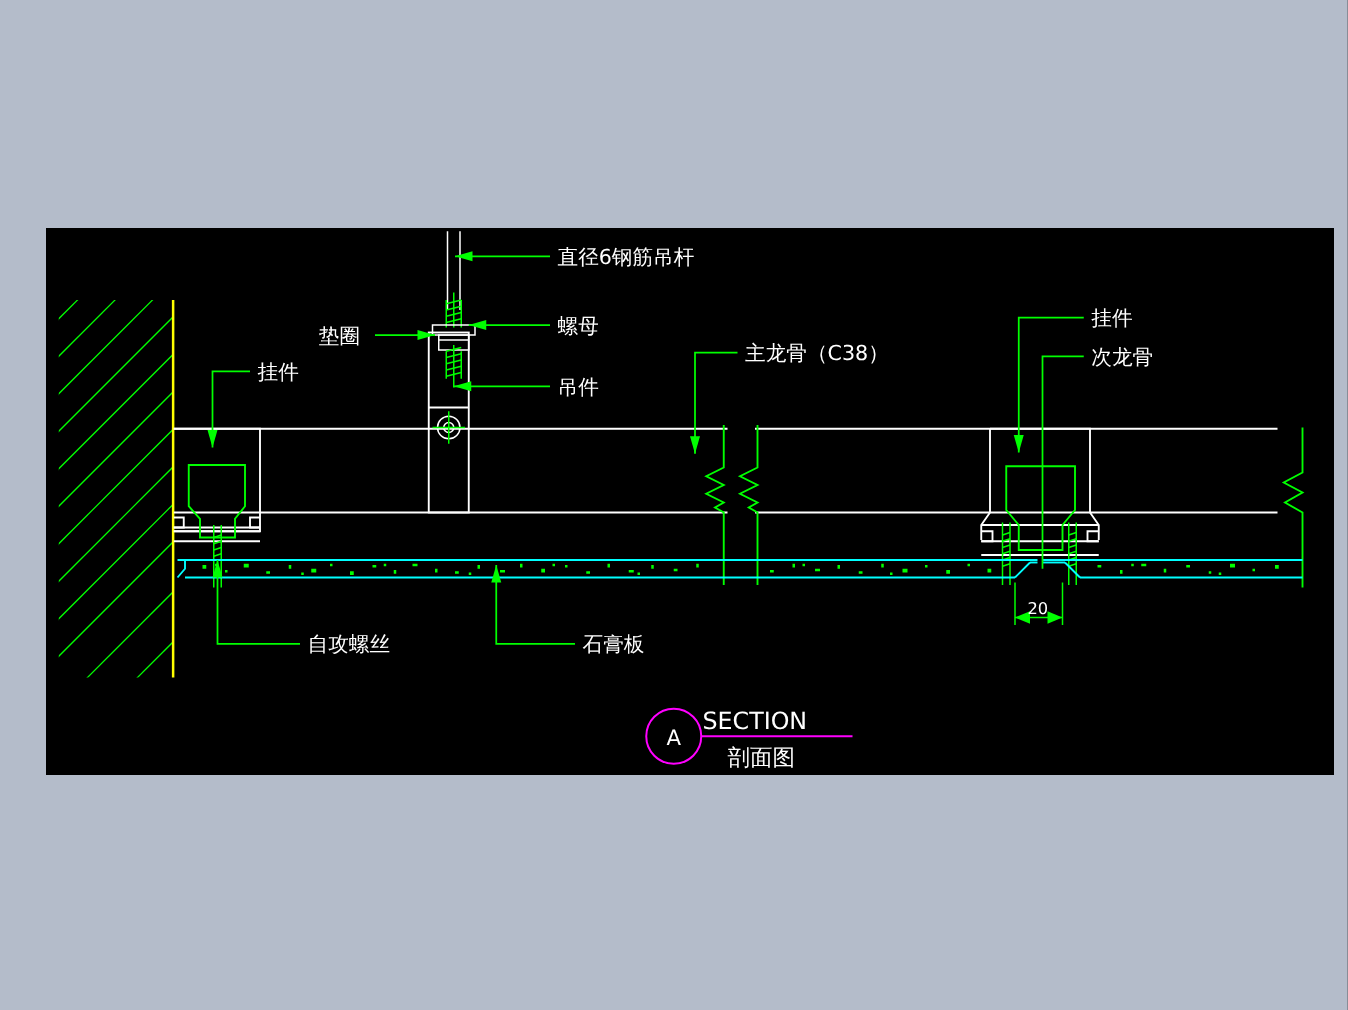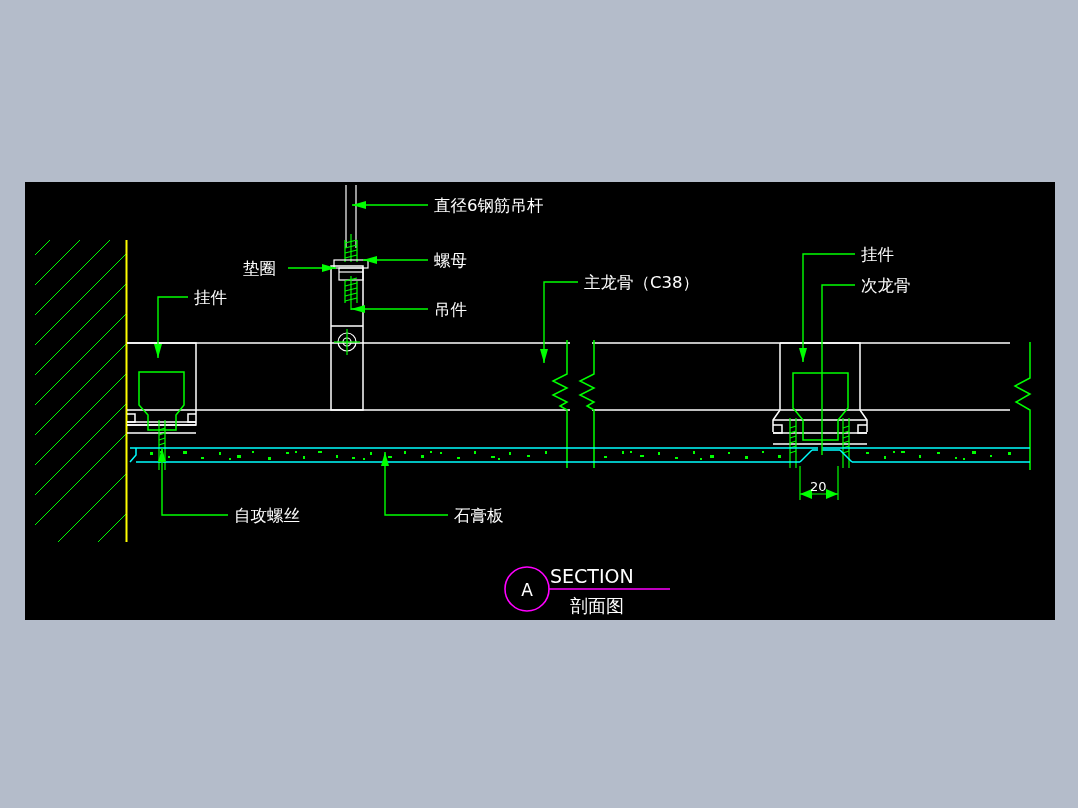--- a/index.html
+++ b/index.html
@@ -3,21 +3,21 @@
 <meta charset="utf-8">
 <style>
   html,body{margin:0;padding:0;}
   body{
     width:1078px;height:808px;
     background:#b4bcca;
     font-family:"DejaVu Sans","Liberation Sans",sans-serif;
     overflow:hidden;
     position:relative;
   }
-  #canvas-wrap{position:absolute;left:0;top:0;width:980px;height:808px;border-radius:31px;}
+  #canvas-wrap{position:absolute;left:12px;top:0;width:980px;height:808px;border-radius:31px;}
   svg{display:block;}
   text{font-family:"DejaVu Sans","Liberation Sans",sans-serif;}
 </style>
 </head>
 <body>
 
 <div id="canvas-wrap">
 <svg width="1078" height="808" viewBox="0 0 1078 808" shape-rendering="crispEdges">
 
   <rect x="0" y="0" width="1078" height="808" fill="#b4bcca"></rect>

